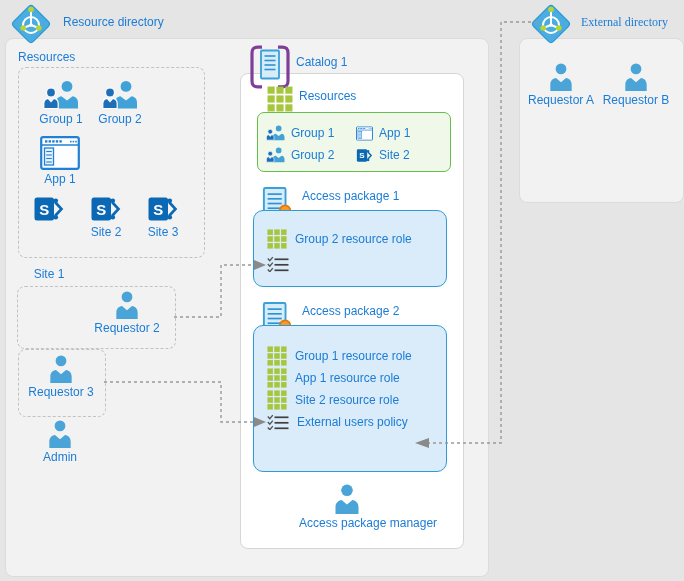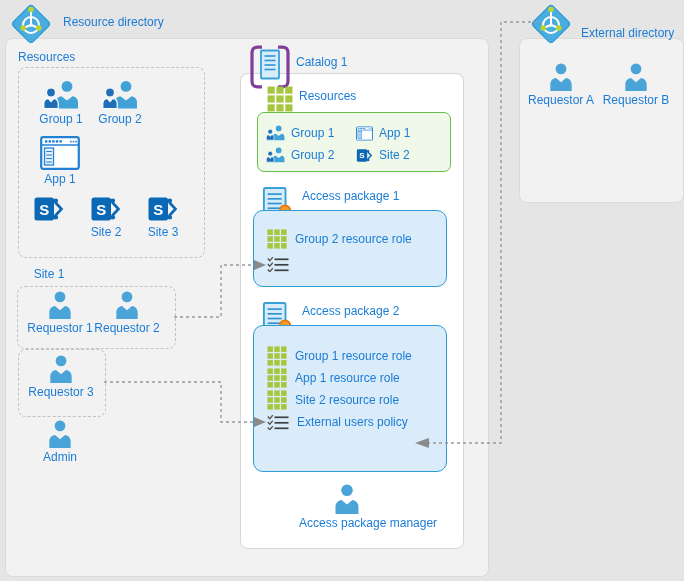--- a/index.html
+++ b/index.html
@@ -130,21 +130,21 @@
   <div class="whitebox" style="left:240px;top:73px;width:222px;height:474px;"></div>
 
   <svg class="abs" style="left:9px;top:2px;" width="44" height="44">
       <use href="#i-aad"></use>
     </svg>
   <div class="lbl" style="left:63px;top:15px;">Resource directory</div>
 
   <svg class="abs" style="left:529px;top:2px;" width="44" height="44">
       <use href="#i-aad"></use>
     </svg>
-  <div class="lbl" style="left:581px;top:26px;">External directory</div>
+  <div class="lbl" style="left:581px;top:15px;font-family:Liberation Serif, serif;">External directory</div>
 
   <div class="lbl" style="left:18px;top:50px;">Resources</div>
   <div class="dashbox" style="left:18px;top:67px;width:185px;height:189px;"></div>
 
   <div class="unit" style="left:31px;top:80px;width:60px;">
     <svg width="36" height="30">
         <use href="#i-group"></use>
       </svg>
     <div class="ulbl">Group 1</div>
   </div>
@@ -173,26 +173,20 @@
     <div class="ulbl">Site 2</div>
   </div>
   <div class="unit" style="left:135px;top:195px;width:56px;">
     <svg width="30" height="28">
         <use href="#i-sp"></use>
       </svg>
     <div class="ulbl">Site 3</div>
   </div>
 
   <div class="dashbox" style="left:17px;top:286px;width:157px;height:61px;"></div>
-  <div class="unit" style="left:27px;top:291px;width:66px;">
-    <svg width="26" height="28">
-        <use href="#i-person"></use>
-      </svg>
-    <div class="ulbl">Requestor 1</div>
-  </div>
   <div class="unit" style="left:94px;top:291px;width:66px;">
     <svg width="26" height="28">
         <use href="#i-person"></use>
       </svg>
     <div class="ulbl">Requestor 2</div>
   </div>
 
   <div class="dashbox" style="left:18px;top:349px;width:86px;height:66px;"></div>
   <div class="unit" style="left:25px;top:355px;width:72px;">
     <svg width="26" height="28">

